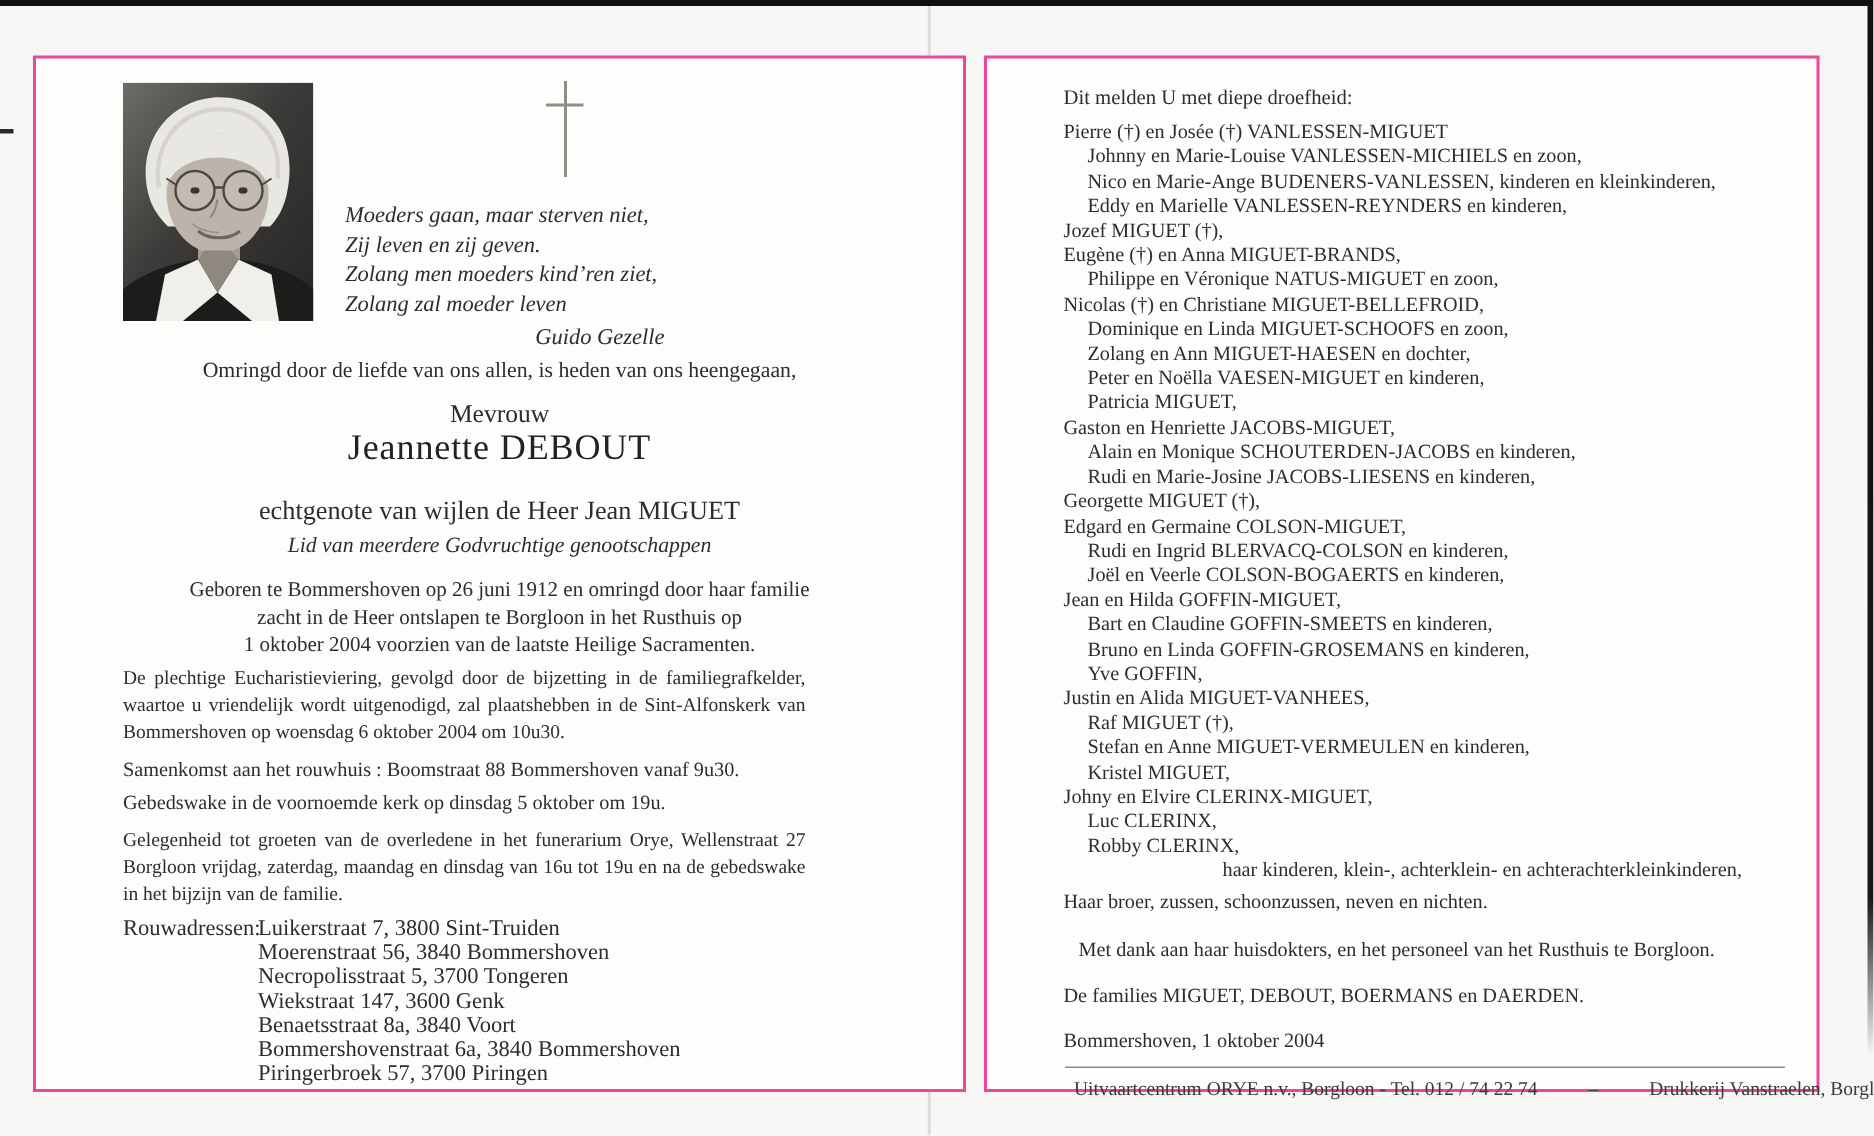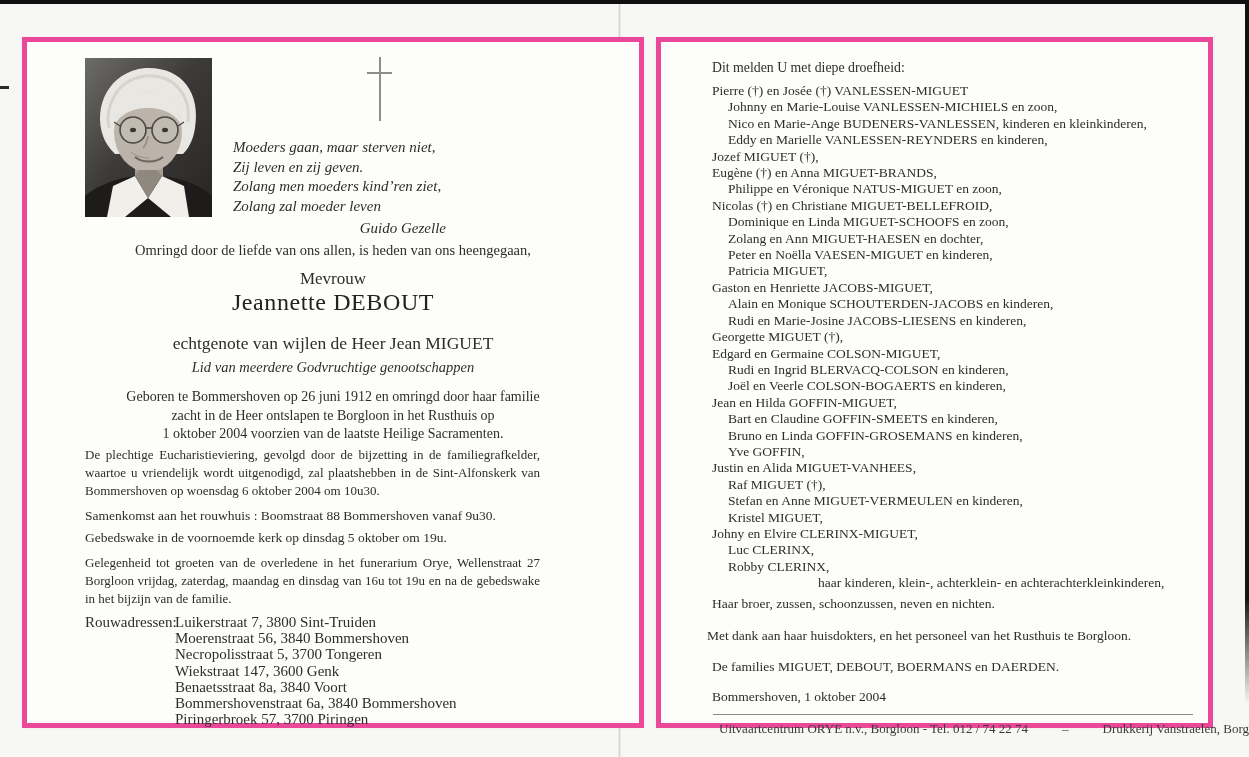--- a/index.html
+++ b/index.html
@@ -16,21 +16,21 @@
   .scan-edge-right { position: absolute; right: 0; top: 4px; width: 4px; height: 700px;
     background: linear-gradient(to bottom, #121212 0%, #171717 85%, rgba(23,23,23,0) 100%); }
   .scan-dash-left { position: absolute; left: 0; top: 86px; width: 9px; height: 3px; background: #2a2a2a; }
   .fold-line { position: absolute; left: 618px; top: 4px; width: 3px; height: 753px;
     background: linear-gradient(to right, rgba(120,120,115,0) 0%, rgba(120,120,115,0.28) 50%, rgba(120,120,115,0) 100%); }
 
   
   .page {
     position: absolute; top: 37px; height: 691px;
     background: #fdfdfc;
-    border: 5px solid #ec4899;
+    border: 2px solid #ec4899;
     box-shadow: 0 0 3px rgba(0,0,0,0.05);
     box-sizing: border-box;
   }
   .page.left  { left: 22px;  width: 622px; }
   .page.right { left: 656px; width: 557px; }
 
   .abs { position: absolute; }
   .center { left: 0; right: 0; text-align: center; white-space: nowrap; }
 
   
@@ -65,21 +65,21 @@
   .address-line { white-space: nowrap; }
 
   
   .announce { left: 51px; top: 18px; font-size: 13.8px; white-space: nowrap; }
   .family-list { left: 51px; top: 41px; font-size: 13.5px; line-height: 16.4px; }
   .fam { white-space: nowrap; }
   .fam.i1 { padding-left: 16px; }
   .fam.i2 { padding-left: 106px; }
 
   .relatives-line { left: 51px; top: 554px; font-size: 13.5px; white-space: nowrap; }
-  .thanks-line    { left: 46px; top: 586px; font-size: 13.5px; white-space: nowrap; }
+  .thanks-line    { left: 61px; top: 586px; font-size: 13.5px; white-space: nowrap; }
   .families-line  { left: 51px; top: 617px; font-size: 13.5px; white-space: nowrap; }
   .dateline       { left: 51px; top: 647px; font-size: 13.5px; white-space: nowrap; }
 
   .footer-rule { left: 52px; top: 672px; width: 480px; height: 1px; background: #8a8a85; }
   .footer { left: 58px; top: 679px; width: 478px; font-size: 13px; color: #3a3a38;
     display: flex; align-items: flex-start; white-space: nowrap; }
   .footer .sep { margin: 0 34px; }
 </style>
 </head>
 <body>

